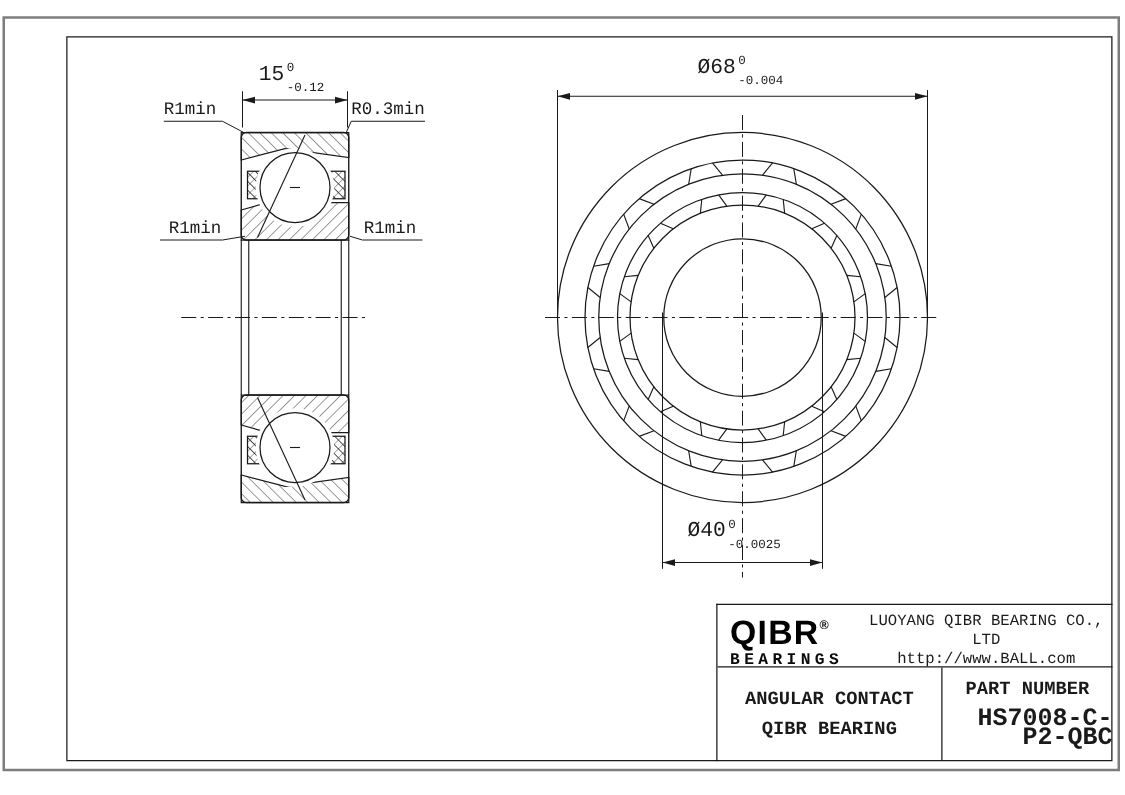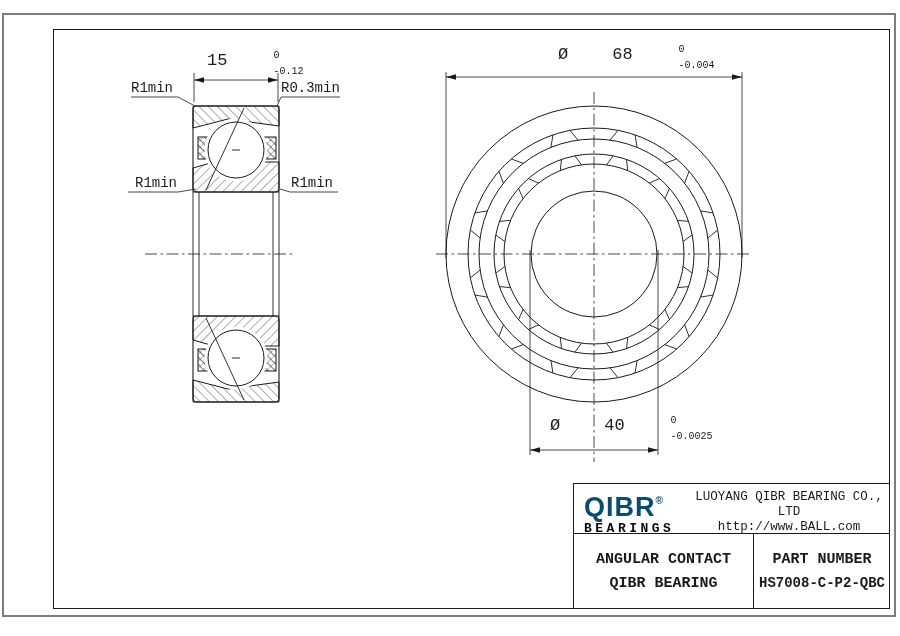--- a/index.html
+++ b/index.html
@@ -2,34 +2,34 @@
 <html><head>
 <meta charset="utf-8">
 <style>
   html,body{margin:0;padding:0;background:#fff;}
   #stage{position:relative;width:900px;height:636px;background:#ffffff;overflow:hidden;
          font-family:"Liberation Mono","DejaVu Sans Mono",monospace;color:#1a1a1a;}
   .abs{position:absolute;}
   #outer-border{left:2px;top:13px;width:890px;height:600px;border:2px solid #7d7d7d;}
   #inner-frame{left:53px;top:29px;width:835px;height:578px;border:1.2px solid #1a1a1a;}
   #draw-svg{left:0;top:0;}
-  .cad{font-family:"Liberation Mono","DejaVu Sans Mono",monospace;color:#1a1a1a;white-space:nowrap;gap:44px;}
+  .cad{font-family:"Liberation Mono","DejaVu Sans Mono",monospace;color:#1a1a1a;white-space:nowrap;}
   .rlabel{font-size:14px;letter-spacing:0px;}
   .dim-wrap{display:flex;align-items:flex-start;}
   .dim-main{font-size:17px;line-height:20px;}
   .tol-col{display:flex;flex-direction:column;justify-content:space-between;height:26px;
            font-size:10px;line-height:10px;margin-left:2px;}
   
   #title-block{left:573px;top:483px;width:316px;height:125px;border-left:1.2px solid #1a1a1a;border-top:1.2px solid #1a1a1a;}
   #tb-row1{position:absolute;left:0;top:0;width:100%;height:49px;border-bottom:1.2px solid #1a1a1a;}
   #tb-row2{position:absolute;left:0;top:50px;width:100%;height:74px;}
   #tb-cell-right{position:absolute;left:179px;top:0;width:136px;height:100%;border-left:1.2px solid #1a1a1a;}
   #tb-cell-left{position:absolute;left:0;top:0;width:179px;height:100%;}
   .logo-name{font-family:"Liberation Sans","DejaVu Sans",sans-serif;font-weight:800;
-             font-size:27px;line-height:26px;letter-spacing:1px;color:#0c4a6e;}
+             font-size:27px;line-height:26px;letter-spacing:1px;color:#000000;}
   .logo-reg{font-family:"Liberation Sans",sans-serif;font-size:10px;vertical-align:12px;font-weight:700;}
   .logo-sub{font-family:Liberation Mono, monospace;font-weight:700;font-size:13px;
             letter-spacing:3.5px;color:#0a0a0a;margin-top:1px;}
   .company-line{font-size:12.5px;line-height:15px;text-align:center;}
   .cell-text{display:flex;flex-direction:column;align-items:center;justify-content:center;height:100%;gap:9px;}
   .cell-line{font-size:15px;line-height:15px;font-weight:bold;}
 </style>
 </head>
 <body>
 
@@ -206,19 +206,19 @@
     <div id="tb-row2">
       <div id="tb-cell-left">
         <div class="cell-text">
           <div class="cell-line">ANGULAR CONTACT</div>
           <div class="cell-line">QIBR BEARING</div>
         </div>
       </div>
       <div id="tb-cell-right">
         <div class="cell-text">
           <div class="cell-line">PART NUMBER</div>
-          <div class="cell-line" style="font-size:14px;text-align:right;">HS7008-C-P2-QBC</div>
+          <div class="cell-line" style="font-size:20px;text-align:right;">HS7008-C-P2-QBC</div>
         </div>
       </div>
     </div>
   </div>
 
 </div>
 
 </body></html>

